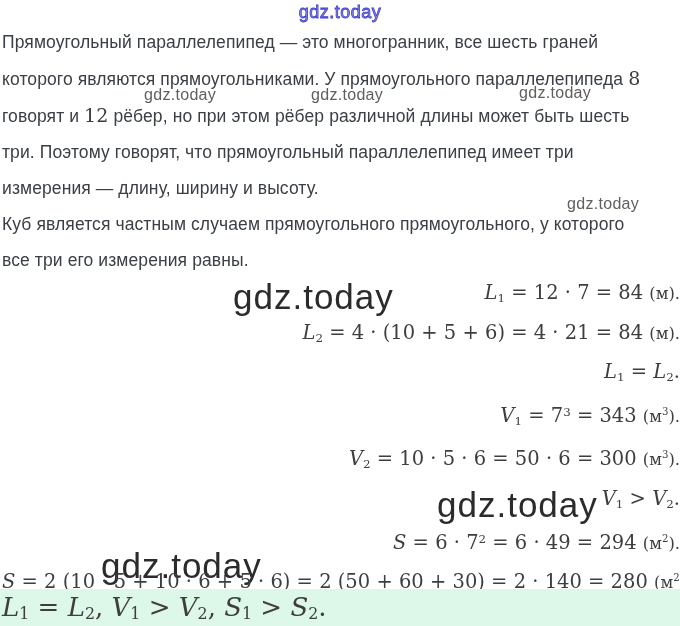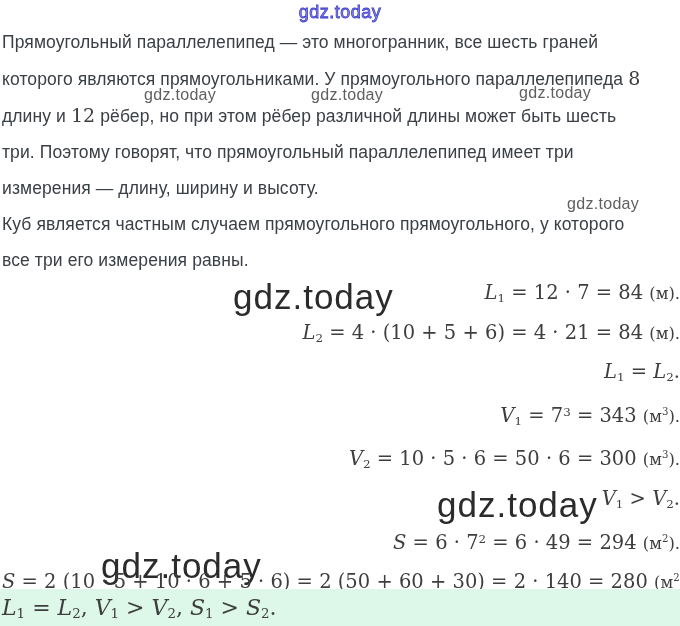--- a/index.html
+++ b/index.html
@@ -30,21 +30,21 @@
   .sup{font-size:61%;vertical-align:6px;}
   .sm{font-size:84%;}
   .sm.sup, .sup.sm{font-size:52%;vertical-align:7px;}
   
   .result{
     position:absolute;left:0;top:589px;width:680px;height:37px;
     background:var(--hl,#ddf8e8);
     display:flex;align-items:center;
     padding-left:2px;box-sizing:border-box;
     font-family:"DejaVu Serif","Liberation Serif",serif;
-    font-size:22px;color:var(--math,#3e3e3e);
+    font-size:26px;color:var(--math,#3e3e3e);
   }
   
   .wm{position:absolute;pointer-events:none;white-space:nowrap;font-family:"Liberation Sans",sans-serif;}
   .wm-top{
     left:50%;top:2px;transform:translateX(-50%);
     font-size:18px;letter-spacing:0.5px;
     color:#8a8ae6;
     -webkit-text-stroke:0.8px var(--wmblue,#4040cd);
   }
   .wm-sm{font-size:16px;color:var(--wmgray,#5f5f5f);letter-spacing:0.3px;}
@@ -67,21 +67,21 @@
   <div class="wm wm-sm wm-s2">gdz.today</div>
   <div class="wm wm-sm wm-s3">gdz.today</div>
   <div class="wm wm-sm wm-s4">gdz.today</div>
   <div class="wm wm-lg wm-l1">gdz.today</div>
   <div class="wm wm-lg wm-l2">gdz.today</div>
   <div class="wm wm-lg wm-l3">gdz.today</div>
 
   <div class="paragraphs" id="paragraphs">
       <div class="pline"><span>Прямоугольный параллелепипед — это многогранник, все шесть граней</span></div>
       <div class="pline"><span>которого являются прямоугольниками. У прямоугольного параллелепипеда </span><span class="pm">8</span></div>
-      <div class="pline"><span>длину и </span><span class="pm">12</span><span> рёбер, но при этом рёбер различной длины может быть шесть</span></div>
+      <div class="pline"><span>говорят и </span><span class="pm">12</span><span> рёбер, но при этом рёбер различной длины может быть шесть</span></div>
       <div class="pline"><span>три. Поэтому говорят, что прямоугольный параллелепипед имеет три</span></div>
       <div class="pline"><span>измерения — длину, ширину и высоту.</span></div>
       <div class="pline"><span>Куб является частным случаем прямоугольного прямоугольного, у которого</span></div>
       <div class="pline"><span>все три его измерения равны.</span></div>
     </div>
 
   <div class="maths" id="maths">
       <div class="mline"><span class="it">L</span><span class="sub">1</span><span> = 12 · 7 = 84 </span><span class="sm">(м).</span></div>
       <div class="mline"><span class="it">L</span><span class="sub">2</span><span> = 4 · (10 + 5 + 6) = 4 · 21 = 84 </span><span class="sm">(м).</span></div>
       <div class="mline"><span class="it">L</span><span class="sub">1</span><span> = </span><span class="it">L</span><span class="sub">2</span><span>.</span></div>

